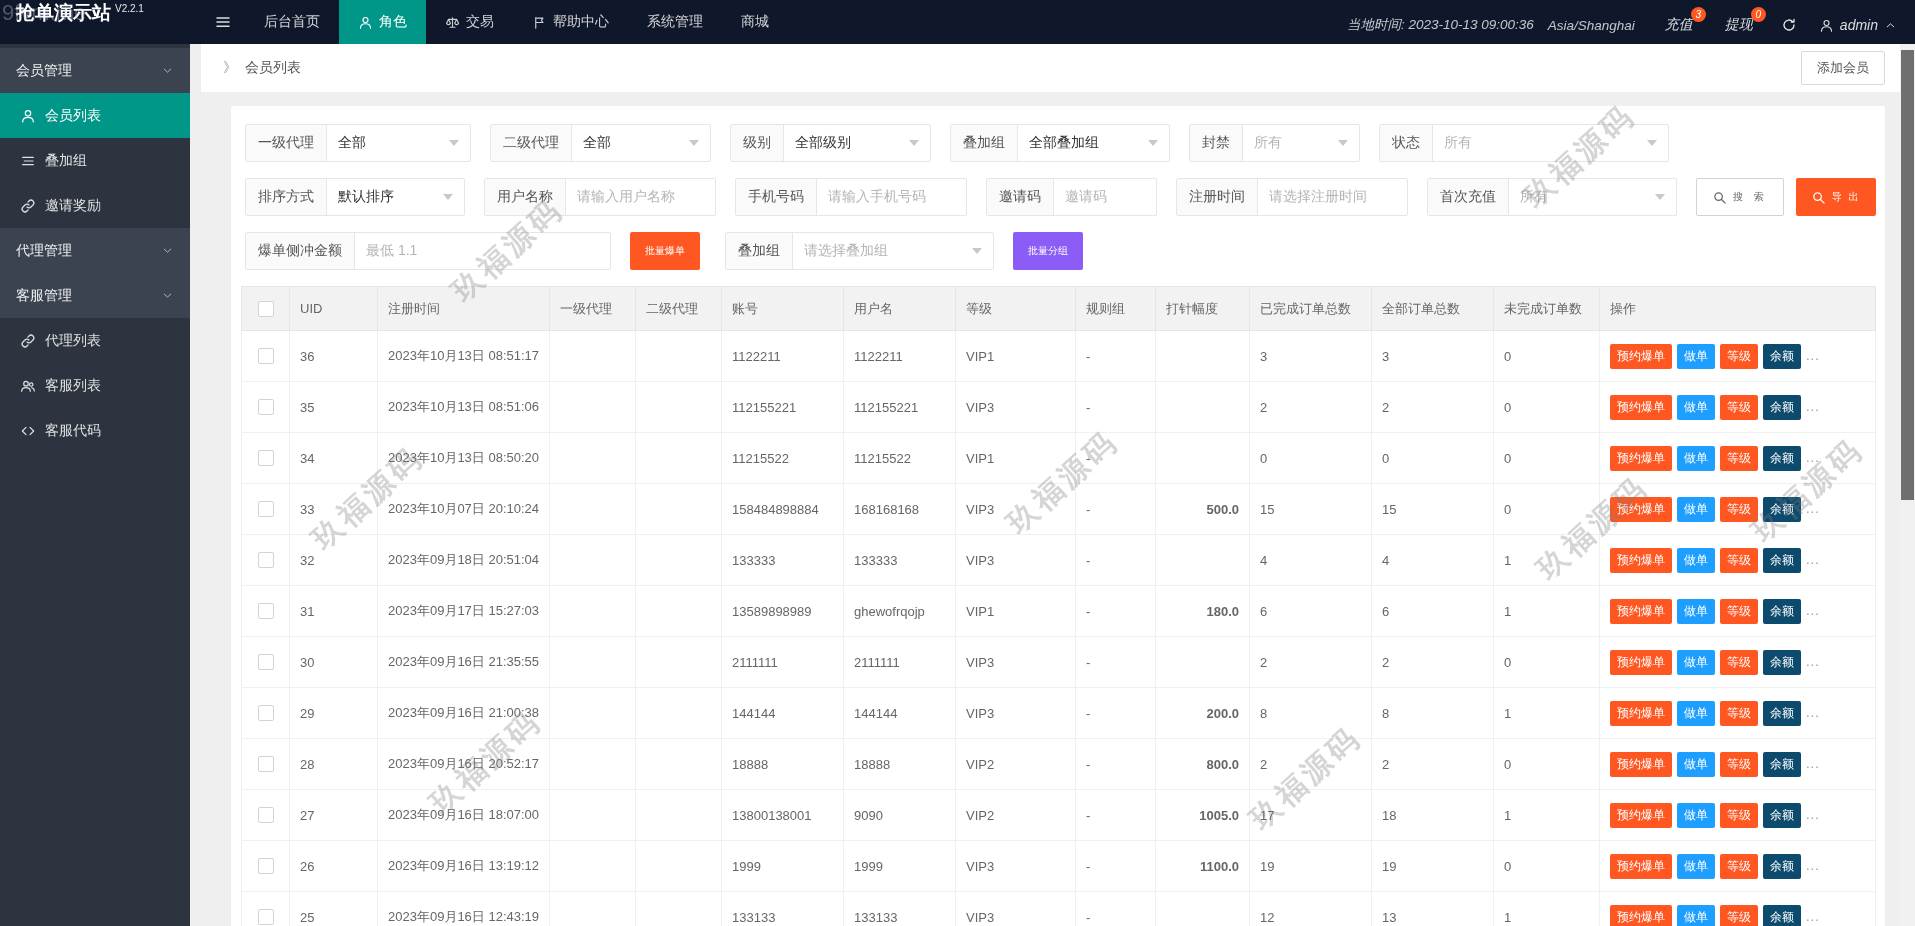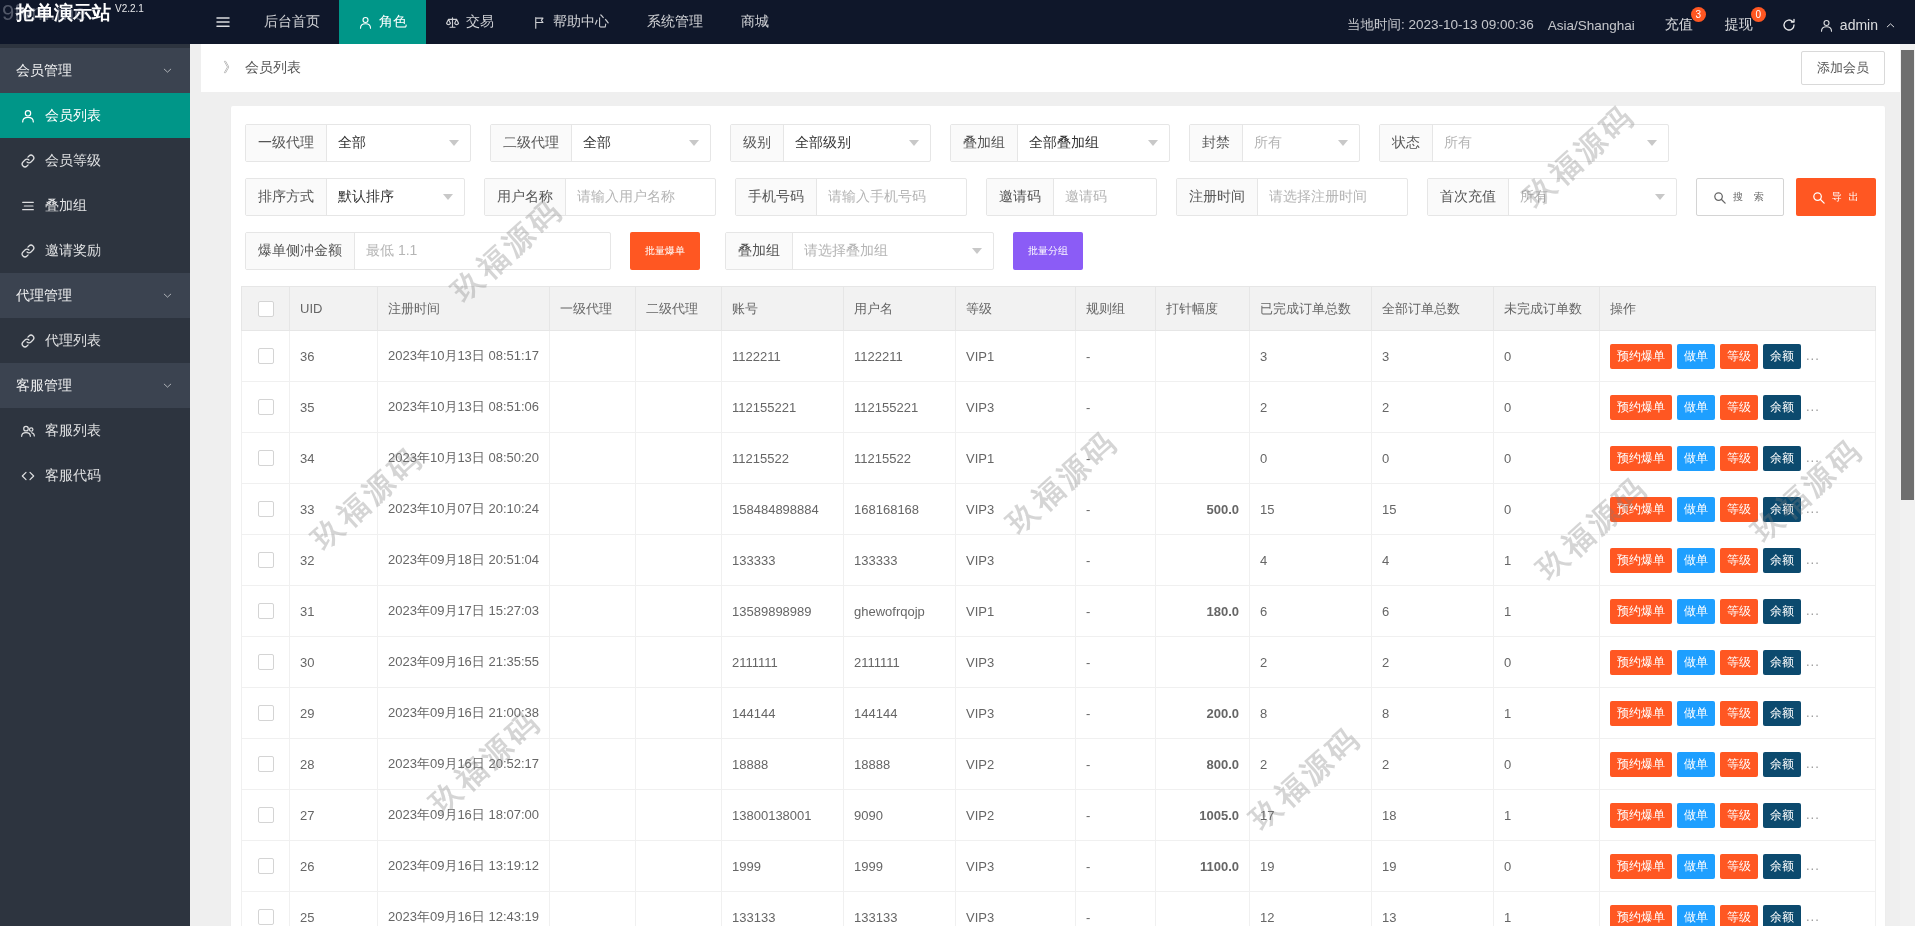--- a/index.html
+++ b/index.html
@@ -18,21 +18,21 @@
     color:#fff; white-space:nowrap; }
   .brand .ver { font-size:10px; font-weight:normal; color:rgba(255,255,255,.9);
     vertical-align:super; margin-left:4px; }
   .nav-burger { width:44px; height:44px; display:flex; align-items:center; justify-content:center;
     color:rgba(255,255,255,.85); cursor:pointer; }
   .nav-menu { display:flex; height:44px; }
   .nav-item { height:44px; display:flex; align-items:center; gap:6px; padding:0 19px;
     font-size:14px; color:rgba(255,255,255,.8); cursor:pointer; }
   .nav-item.active { background:#009688; color:#fff; }
   .nav-right { margin-left:auto; display:flex; align-items:center; height:50px;
-    font-size:13.5px; color:rgba(255,255,255,.75); }
+    font-size:13.5px; color:rgba(255,255,255,.75);font-style:italic; }
   .nav-time { padding:0 10px; } .nav-tz { padding:0 14px 0 4px; }
   .nav-quick { position:relative; height:44px; display:flex; align-items:center;
     padding:0 16px; cursor:pointer; color:rgba(255,255,255,.85); font-size:14px; }
   .badge { position:absolute; top:4px; right:3px; min-width:15px; height:15px; line-height:15px;
     background:#ff5722; color:#fff; border-radius:8px; font-size:10px; text-align:center; padding:0 4px; }
   .nav-refresh { width:40px; height:44px; display:flex; align-items:center; justify-content:center;
     cursor:pointer; color:rgba(255,255,255,.9); }
   .nav-user { display:flex; align-items:center; gap:6px; padding:0 18px 0 10px;
     cursor:pointer; color:rgba(255,255,255,.85); font-size:14px; }
 
@@ -202,29 +202,20 @@
         <svg width="16" height="16" viewBox="0 0 24 24" fill="none" stroke="currentColor" stroke-width="1.8" stroke-linecap="round" stroke-linejoin="round">
           <circle cx="12" cy="8" r="4"></circle>
           <path d="M4 21c0-4.4 3.6-7 8-7s8 2.6 8 7"></path>
         </svg>
       </span>
       <span>会员列表</span>
     </div>
     <div class="side-item side-child">
       <span class="icn">
         <svg width="16" height="16" viewBox="0 0 24 24" fill="none" stroke="currentColor" stroke-width="1.8" stroke-linecap="round" stroke-linejoin="round">
-          <path d="M10.5 13.5a4.2 4.2 0 0 0 6 0l3-3a4.2 4.2 0 0 0-6-6l-1.7 1.7"></path>
-          <path d="M13.5 10.5a4.2 4.2 0 0 0-6 0l-3 3a4.2 4.2 0 0 0 6 6l1.7-1.7"></path>
-        </svg>
-      </span>
-      <span>会员等级</span>
-    </div>
-    <div class="side-item side-child">
-      <span class="icn">
-        <svg width="16" height="16" viewBox="0 0 24 24" fill="none" stroke="currentColor" stroke-width="1.8" stroke-linecap="round" stroke-linejoin="round">
           <path d="M4 6.5h16M6.5 12h13M4 17.5h16"></path>
         </svg>
       </span>
       <span>叠加组</span>
     </div>
     <div class="side-item side-child">
       <span class="icn">
         <svg width="16" height="16" viewBox="0 0 24 24" fill="none" stroke="currentColor" stroke-width="1.8" stroke-linecap="round" stroke-linejoin="round">
           <path d="M10.5 13.5a4.2 4.2 0 0 0 6 0l3-3a4.2 4.2 0 0 0-6-6l-1.7 1.7"></path>
           <path d="M13.5 10.5a4.2 4.2 0 0 0-6 0l-3 3a4.2 4.2 0 0 0 6 6l1.7-1.7"></path>
@@ -233,36 +224,36 @@
       <span>邀请奖励</span>
     </div>
     <div class="side-item side-group">
       <span>代理管理</span>
       <span class="icn chev">
         <svg width="13" height="13" viewBox="0 0 24 24" fill="none" stroke="currentColor" stroke-width="1.8" stroke-linecap="round" stroke-linejoin="round">
           <path d="M6 9.5l6 5.5 6-5.5"></path>
         </svg>
       </span>
     </div>
+    <div class="side-item side-group">
+      <span>客服管理</span>
+      <span class="icn chev">
+        <svg width="13" height="13" viewBox="0 0 24 24" fill="none" stroke="currentColor" stroke-width="1.8" stroke-linecap="round" stroke-linejoin="round">
+          <path d="M6 9.5l6 5.5 6-5.5"></path>
+        </svg>
+      </span>
+    </div>
     <div class="side-item side-child">
       <span class="icn">
         <svg width="16" height="16" viewBox="0 0 24 24" fill="none" stroke="currentColor" stroke-width="1.8" stroke-linecap="round" stroke-linejoin="round">
           <path d="M10.5 13.5a4.2 4.2 0 0 0 6 0l3-3a4.2 4.2 0 0 0-6-6l-1.7 1.7"></path>
           <path d="M13.5 10.5a4.2 4.2 0 0 0-6 0l-3 3a4.2 4.2 0 0 0 6 6l1.7-1.7"></path>
         </svg>
       </span>
       <span>代理列表</span>
-    </div>
-    <div class="side-item side-group">
-      <span>客服管理</span>
-      <span class="icn chev">
-        <svg width="13" height="13" viewBox="0 0 24 24" fill="none" stroke="currentColor" stroke-width="1.8" stroke-linecap="round" stroke-linejoin="round">
-          <path d="M6 9.5l6 5.5 6-5.5"></path>
-        </svg>
-      </span>
     </div>
     <div class="side-item side-child">
       <span class="icn">
         <svg width="16" height="16" viewBox="0 0 24 24" fill="none" stroke="currentColor" stroke-width="1.8" stroke-linecap="round" stroke-linejoin="round">
           <circle cx="9" cy="8.5" r="3.4"></circle>
           <path d="M2.5 20c0-3.6 2.9-5.6 6.5-5.6s6.5 2 6.5 5.6"></path>
           <circle cx="16.8" cy="9.8" r="2.6"></circle>
           <path d="M17.5 14.6c2.3.5 4 2.2 4 4.9"></path>
         </svg>
       </span>

